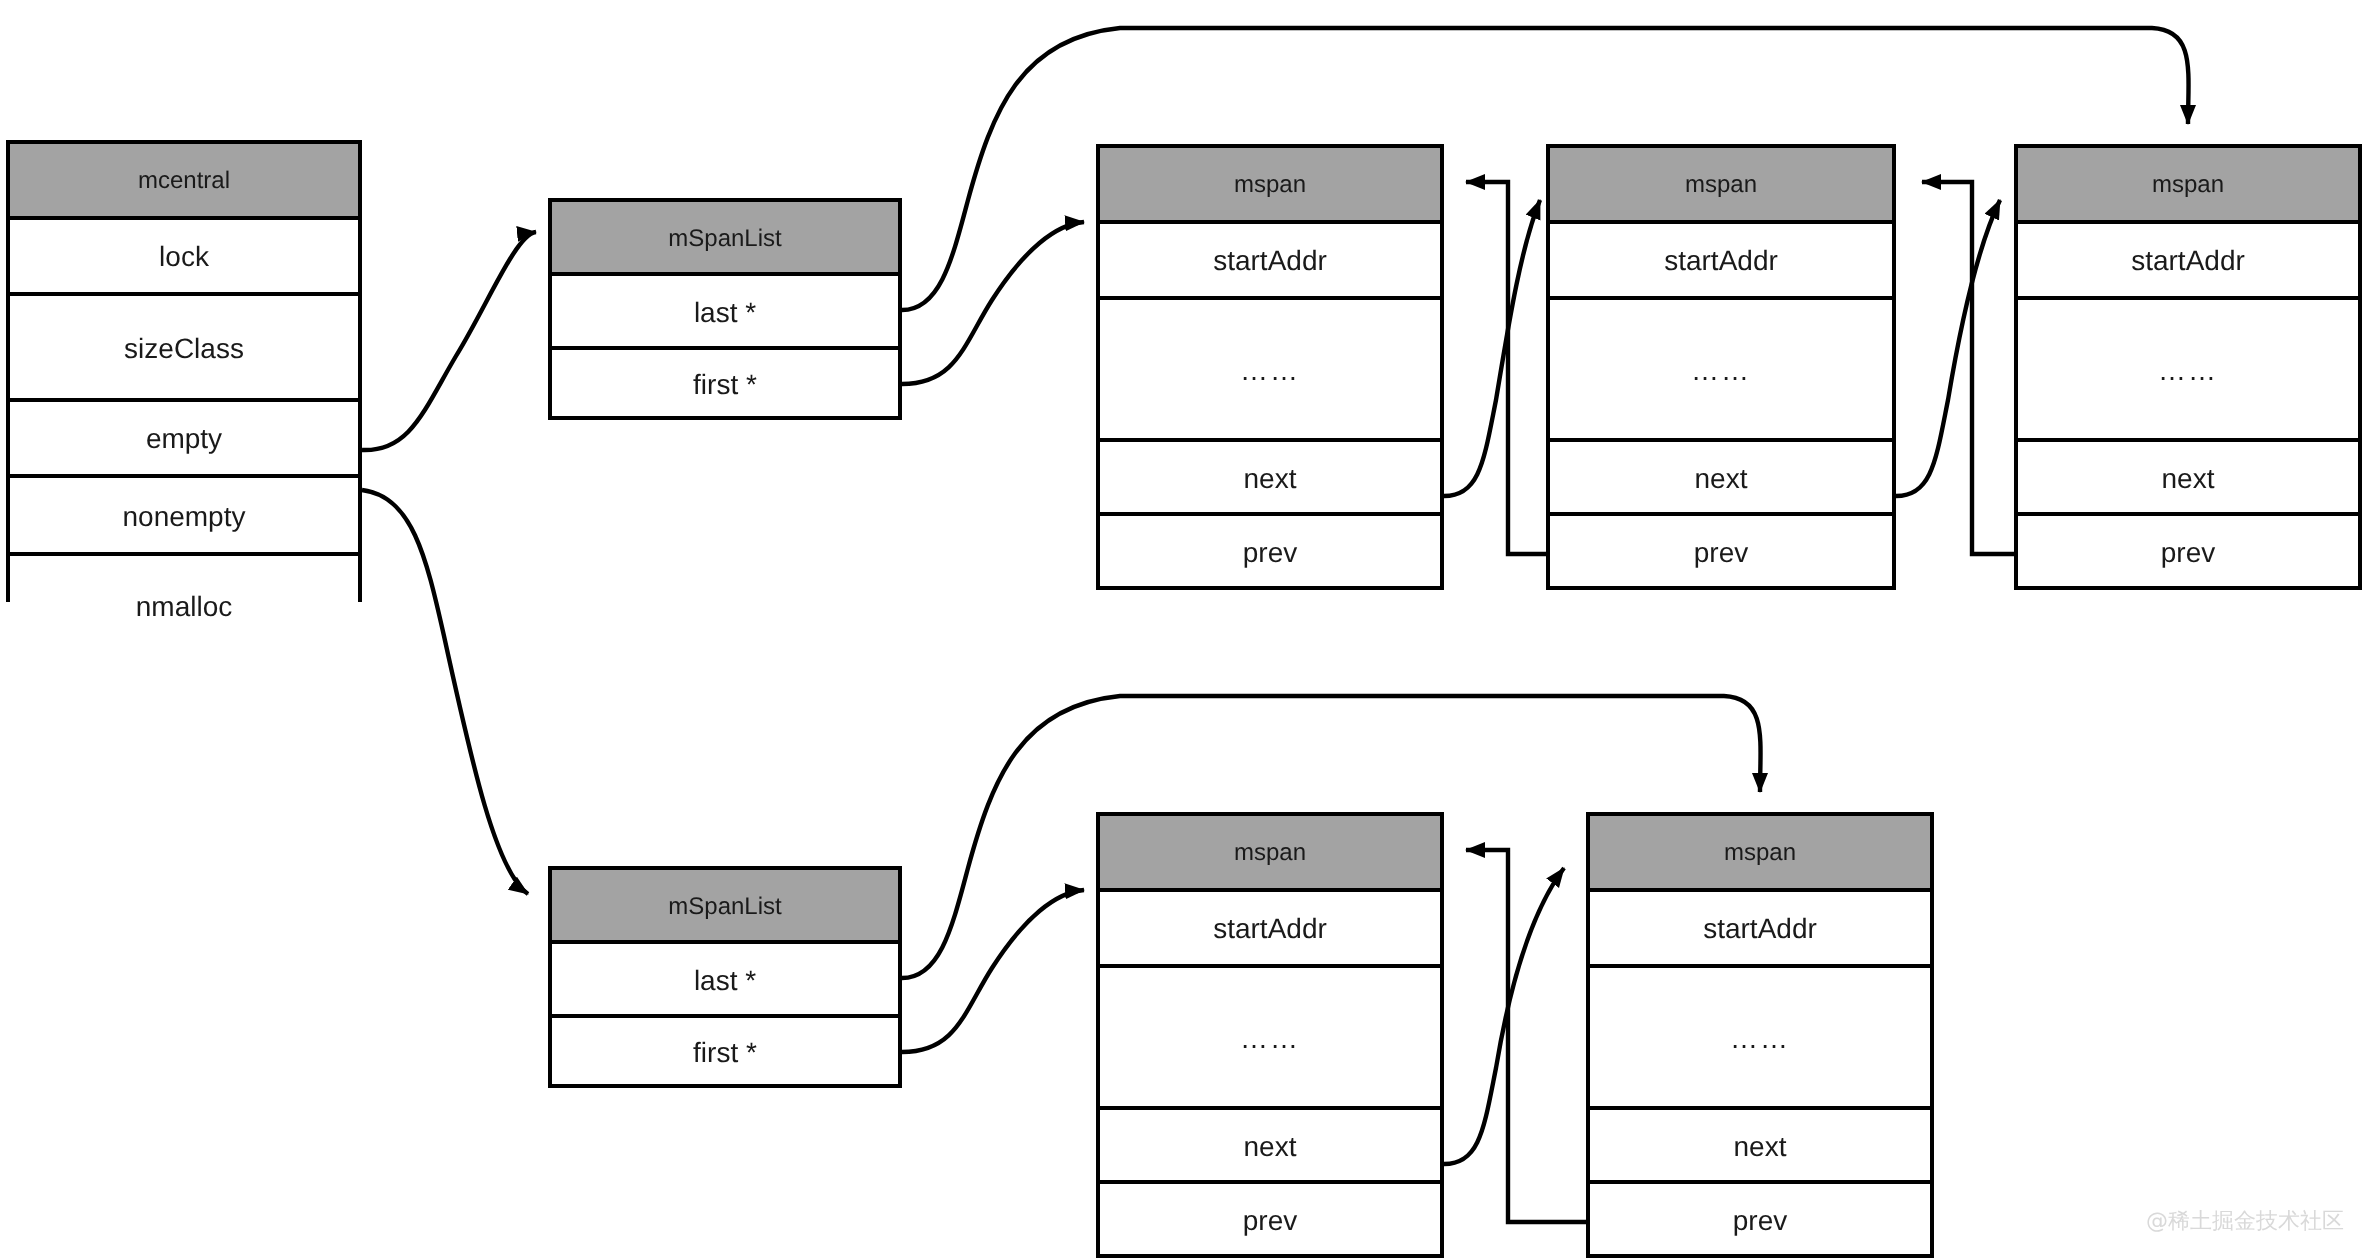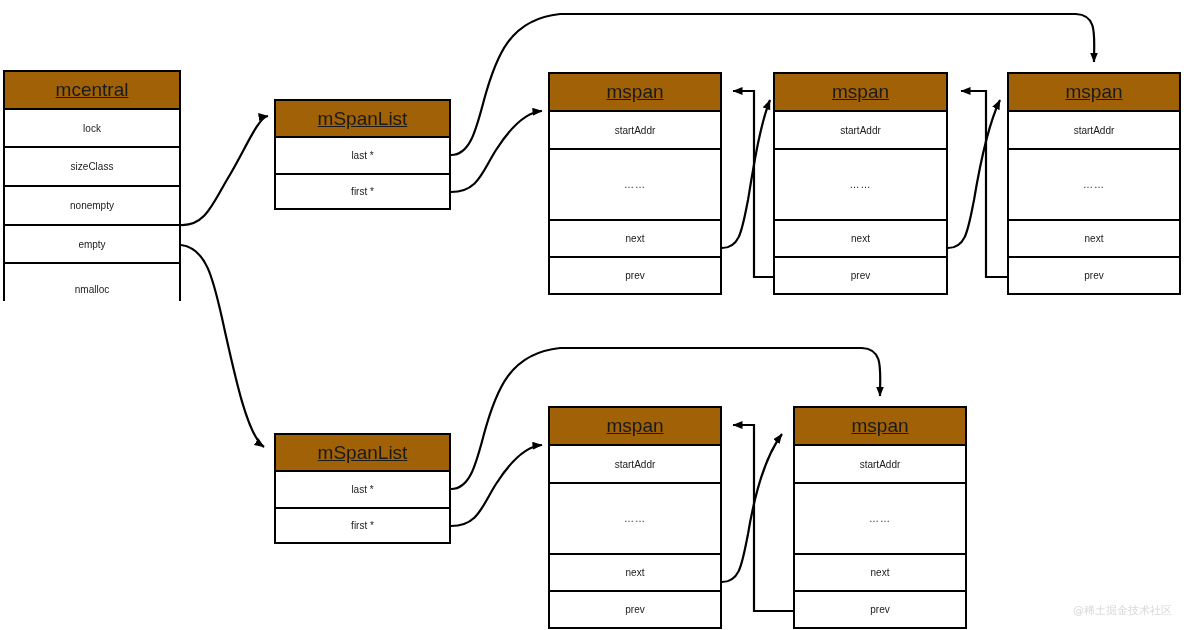--- a/index.html
+++ b/index.html
@@ -29,33 +29,32 @@
     position: absolute;
     border: 2px solid #000000;
     box-sizing: border-box;
     background: #ffffff;
   }
   .row {
     box-sizing: border-box;
     display: flex;
     align-items: center;
     justify-content: center;
-    font-size: 10px;
+    font-size: 14px;
     color: #1a1a1a;
     border-bottom: 2px solid #000000;
     background: #ffffff;
     white-space: nowrap;
   }
   .row:last-child {
     border-bottom: none;
   }
   .row.header {
-    background: #a16207;
-    font-size: 19px;
-    text-decoration: underline;
+    background: #a3a3a3;
+    font-size: 12px;
   }
   .row.dots {
     letter-spacing: 1px;
   }
   .watermark {
     position: absolute;
     right: 12px;
     bottom: 12px;
     font-size: 11px;
     color: #d9d9d9;
@@ -96,23 +95,23 @@
     <path d="M451,489 C470,489 476,464 484,434 C496,390 510,353 560,348 L862,348 C884,349 880,370 880,396" fill="none" stroke="#000000" stroke-width="2.2" marker-end="url(#ah)"></path>
 
     <path d="M722,582 C740,582 742,564 748,534 C754,498 764,458 782,434" fill="none" stroke="#000000" stroke-width="2.2" marker-end="url(#ah)"></path>
 
     <path d="M793,611 L754,611 L754,425 L733,425" fill="none" stroke="#000000" stroke-width="2.2" marker-end="url(#ah)"></path>
   </svg>
 
   <div class="box" style="left:3px; top:70px; width:178px; height:231px;">
     <div class="row header" style="height:38px;">mcentral</div>
     <div class="row" style="height:38px;">lock</div>
-    <div class="row" style="height:39px;">sizeClass</div>
+    <div class="row" style="height:53px;">sizeClass</div>
+    <div class="row" style="height:38px;">empty</div>
     <div class="row" style="height:39px;">nonempty</div>
-    <div class="row" style="height:38px;">empty</div>
     <div class="row" style="height:50px;">nmalloc</div>
   </div>
 
   <div class="box" style="left:274px; top:99px; width:177px; height:111px;">
     <div class="row header" style="height:37px;">mSpanList</div>
     <div class="row" style="height:37px;">last *</div>
     <div class="row" style="height:33px;">first *</div>
   </div>
 
   <div class="box" style="left:274px; top:433px; width:177px; height:111px;">

